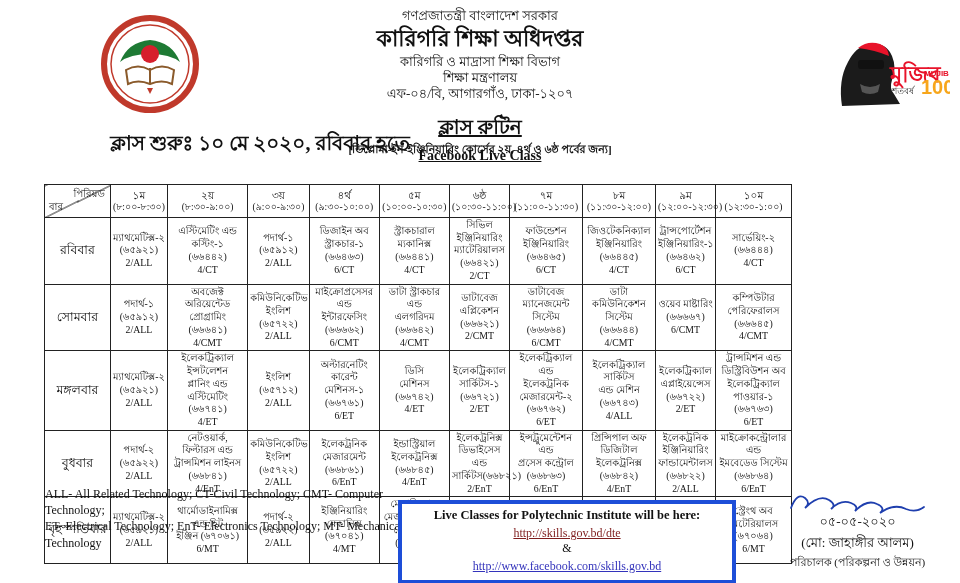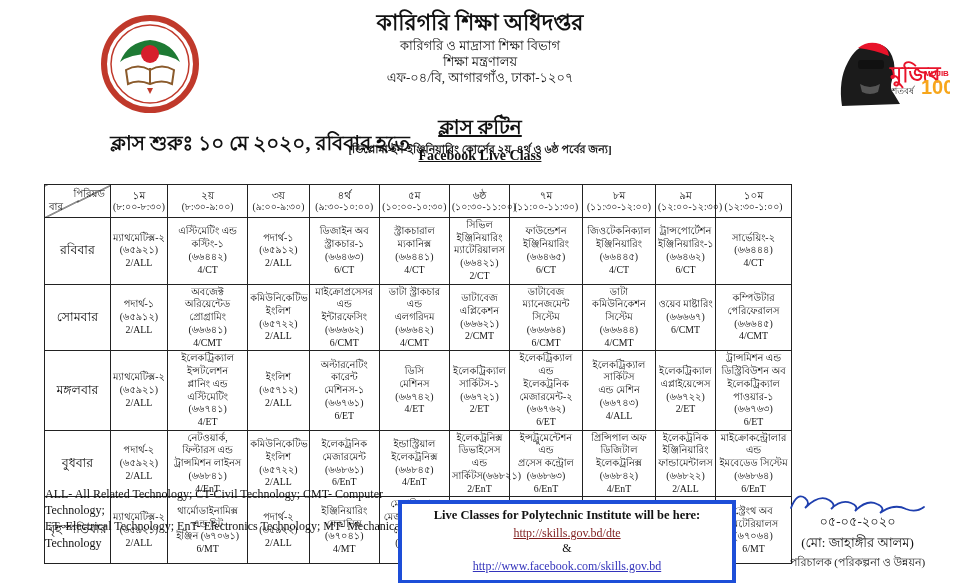--- a/index.html
+++ b/index.html
@@ -80,20 +80,21 @@
       <rect x="30" y="36" width="26" height="9" rx="3" fill="#111"></rect>
       <path d="M32 60 q10 6 20 0 l-2 8 q-8 4 -16 0z" fill="#555"></path>
       <text x="62" y="58" font-size="22" font-weight="bold" fill="#e8132a" font-family="Liberation Serif,serif">মুজিব</text>
       <text x="64" y="70" font-size="9" fill="#333" font-family="Liberation Serif,serif">শতবর্ষ</text>
       <text x="96" y="52" font-size="8" font-weight="bold" fill="#e8132a" font-family="Liberation Sans,sans-serif">MUJIB</text>
       <text x="93" y="70" font-size="20" font-weight="bold" fill="#f7a61b" font-family="Liberation Sans,sans-serif">100</text>
     </svg>
   </div>
 
   <div class="head-center">
+    <div class="h-govt">গণপ্রজাতন্ত্রী বাংলাদেশ সরকার</div>
     <div class="h-org">কারিগরি শিক্ষা অধিদপ্তর</div>
     <div class="h-div">কারিগরি ও মাদ্রাসা শিক্ষা বিভাগ</div>
     <div class="h-min">শিক্ষা মন্ত্রণালয়</div>
     <div class="h-addr">এফ-০৪/বি, আগারগাঁও, ঢাকা-১২০৭</div>
   </div>
 
   <div class="start-note">ক্লাস শুরুঃ ১০ মে ২০২০, রবিবার হতে</div>
   <div class="routine-title">ক্লাস রুটিন</div>
   <div class="routine-sub">[ডিপ্লোমা-ইন-ইঞ্জিনিয়ারিং কোর্সের ২য়, ৪র্থ ও ৬ষ্ঠ পর্বের জন্য]</div>
   <div class="fb-live">Facebook Live Class</div>

